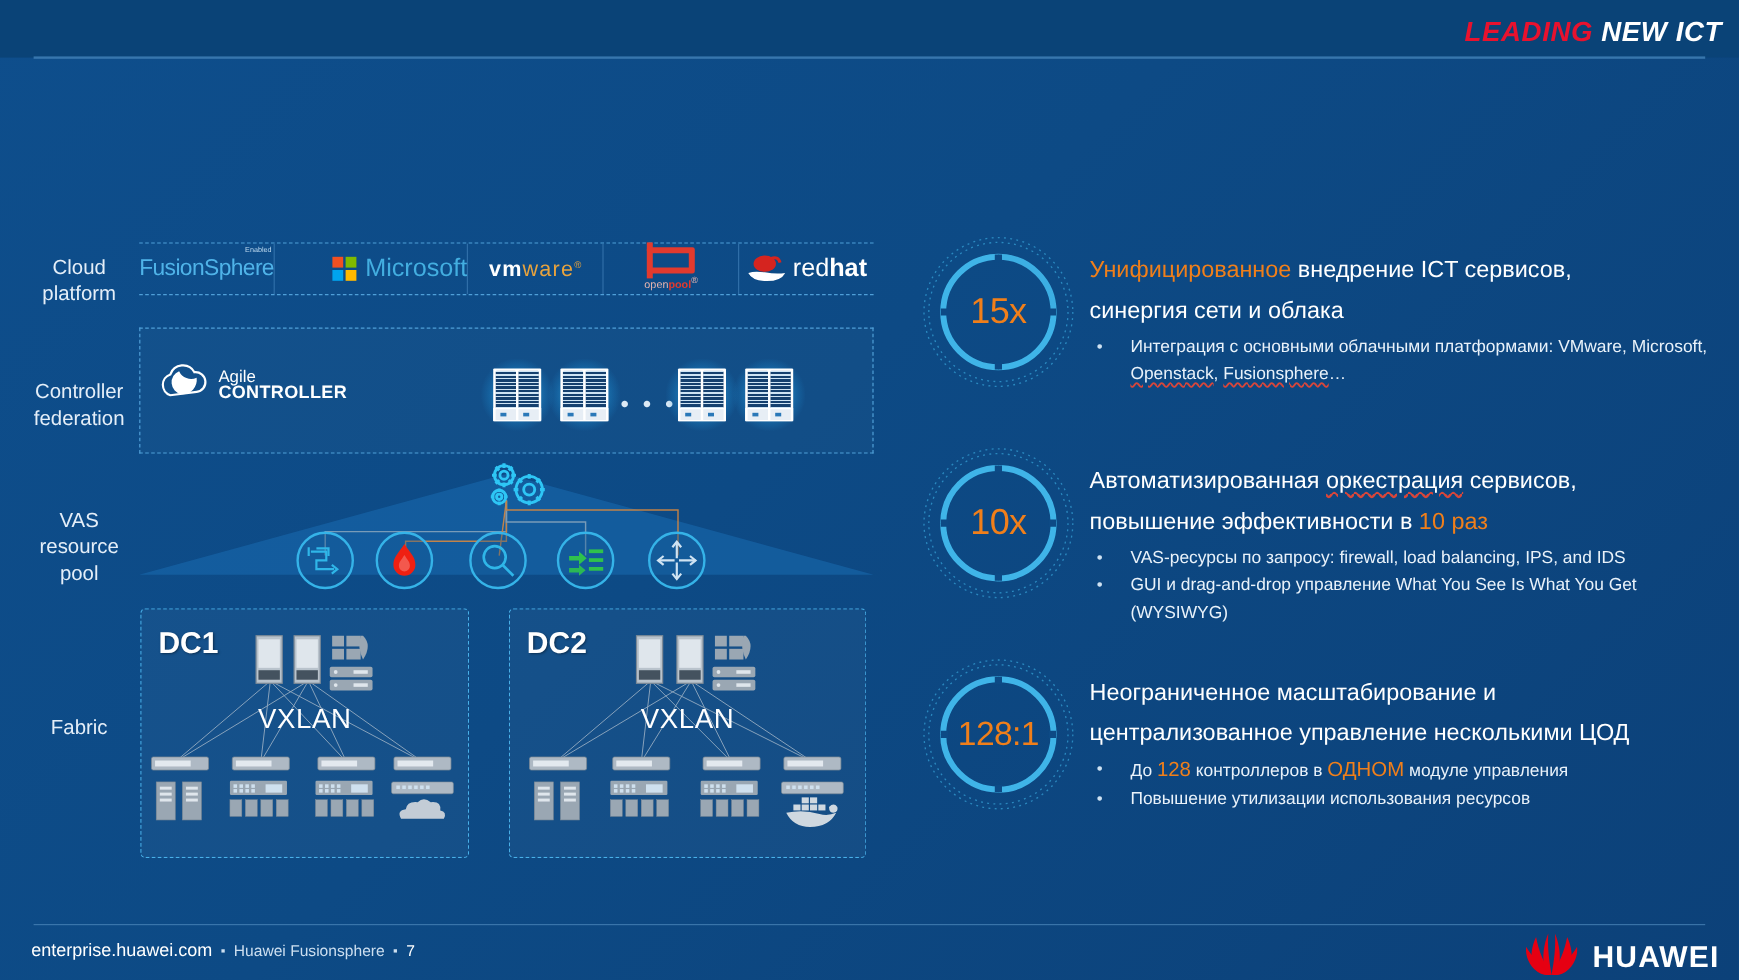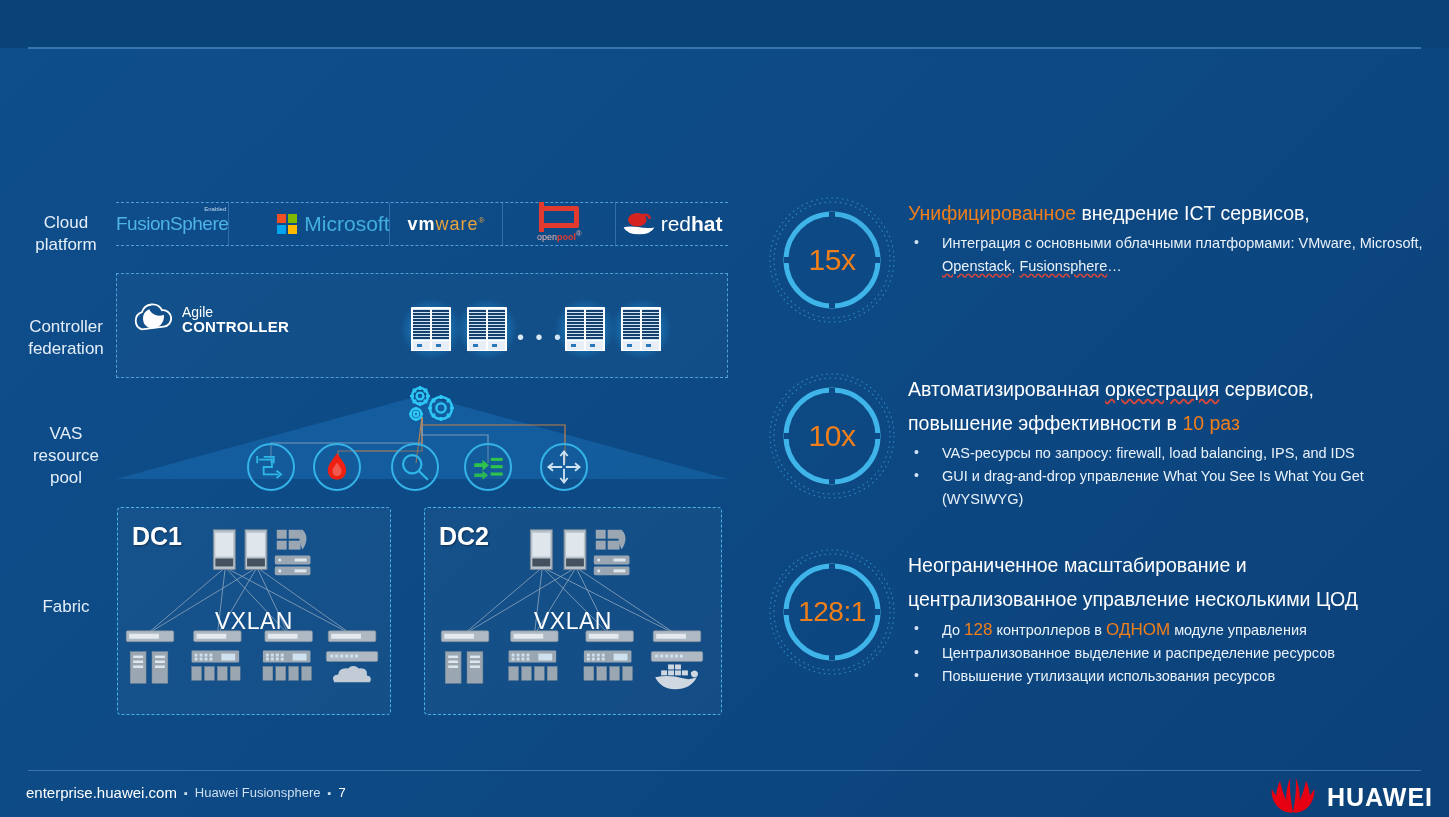--- a/index.html
+++ b/index.html
@@ -164,40 +164,40 @@
     background: rgba(255,255,255,.035);
   }
   #dc1 { left: 117px; width: 274px; }
   #dc2 { left: 424px; width: 298px; }
   .dc-title {
     position: absolute; left: 14px; top: 14px;
     color: #ffffff; font-size: 25px; font-weight: bold;
     text-shadow: 1px 1px 2px rgba(0,0,0,.4);
   }
   .vxlan {
-    position: absolute; top: 100px; width: 100%; text-align: center;
+    position: absolute; top: 78px; width: 100%; text-align: center;
     color: #ffffff; font-size: 23px; letter-spacing: .5px;
   }
   .dc-art { position: absolute; left: 0; top: 0; width: 100%; height: 100%; }
 
   
   .block { position: absolute; left: 768px; }
   #block1 { top: 196px; }
   #block2 { top: 372px; }
   #block3 { top: 548px; }
 
   .ring { position: absolute; left: 0; top: 0; width: 128px; height: 128px; }
   .ring .num {
     position: absolute; left: 0; top: 0; width: 128px; height: 128px;
     display: flex; align-items: center; justify-content: center;
     color: #f07f1a; font-size: 30px; letter-spacing: -.5px;
   }
   #block3 .ring .num { font-size: 28px; }
 
-  .btext { position: absolute; left: 140px; top: 0; width: 520px; }
+  .btext { position: absolute; left: 140px; top: 12px; width: 520px; }
   .bhead {
     color: #ffffff; font-size: 19.5px; line-height: 34px;
     white-space: nowrap;
   }
   .bhead .orange { color: #f07f1a; }
   .bullets { margin-top: 2px; }
   .bullet {
     position: relative; padding-left: 34px;
     color: #e9f2fa; font-size: 14.5px; line-height: 23px;
   }
@@ -233,20 +233,23 @@
   }
   .hw-text { color: #ffffff; font-size: 25px; font-weight: bold; letter-spacing: 1px; }
 </style>
 </head>
 <body>
 
 <div id="slide">
 
   <div class="topbar"></div>
   <div class="topbar-rule"></div>
+  <div class="leading-ict">
+    <span class="red">LEADING</span><span class="white"> NEW ICT</span>
+  </div>
 
 
   <div class="rowlabel" id="lbl-cloud">Cloud<br>platform</div>
   <div class="rowlabel" id="lbl-controller">Controller<br>federation</div>
   <div class="rowlabel" id="lbl-vas">VAS<br>resource<br>pool</div>
   <div class="rowlabel" id="lbl-fabric">Fabric</div>
 
   <div class="logostrip">
 
     <div class="logocell">
@@ -689,20 +692,21 @@
         </g>
         <g stroke="#3fb4e8" stroke-width="1.1" opacity=".6">
           <circle cx="64" cy="64" r="58" stroke-dasharray="1.6 3.6" fill="none"></circle>
           <circle cx="64" cy="64" r="62" stroke-dasharray="1.6 3.6" fill="none"></circle>
         </g>
       </svg>
       <span class="num">15x</span>
     </div>
     <div class="btext">
       <div class="bhead"><span class="orange">Унифицированное</span><span> внедрение ICT сервисов,</span></div>
+      <div class="bhead">синергия сети и облака</div>
       <div class="bullets">
         <div class="bullet"><span>Интеграция с основными облачными платформами:  VMware, Microsoft, </span><span class="squiggle">Openstack</span><span>,  </span><span class="squiggle">Fusionsphere</span><span>…</span></div>
       </div>
     </div>
   </div>
 
   <div class="block" id="block2">
     <div class="ring">
       <svg viewBox="0 0 128 128" width="128" height="128" aria-hidden="true">
         <g stroke="#3fb4e8" fill="none">
@@ -758,21 +762,20 @@
           <circle cx="64" cy="64" r="62" stroke-dasharray="1.6 3.6" fill="none"></circle>
         </g>
       </svg>
       <span class="num">128:1</span>
     </div>
     <div class="btext">
       <div class="bhead">Неограниченное масштабирование и</div>
       <div class="bhead">централизованное управление несколькими ЦОД</div>
       <div class="bullets">
         <div class="bullet"><span>До </span><span class="orange-b">128</span><span> контроллеров  в </span><span class="orange-b">ОДНОМ</span><span> модуле управления</span></div>
-        <div class="bullet">Централизованное  выделение  и распределение  ресурсов</div>
         <div class="bullet">Повышение  утилизации  использования  ресурсов</div>
       </div>
     </div>
   </div>
 
   <div class="footer-rule"></div>
   <div class="footer">
     <span class="site">enterprise.huawei.com</span>
     <span class="sep">▪</span>
     <span>Huawei Fusionsphere</span>

